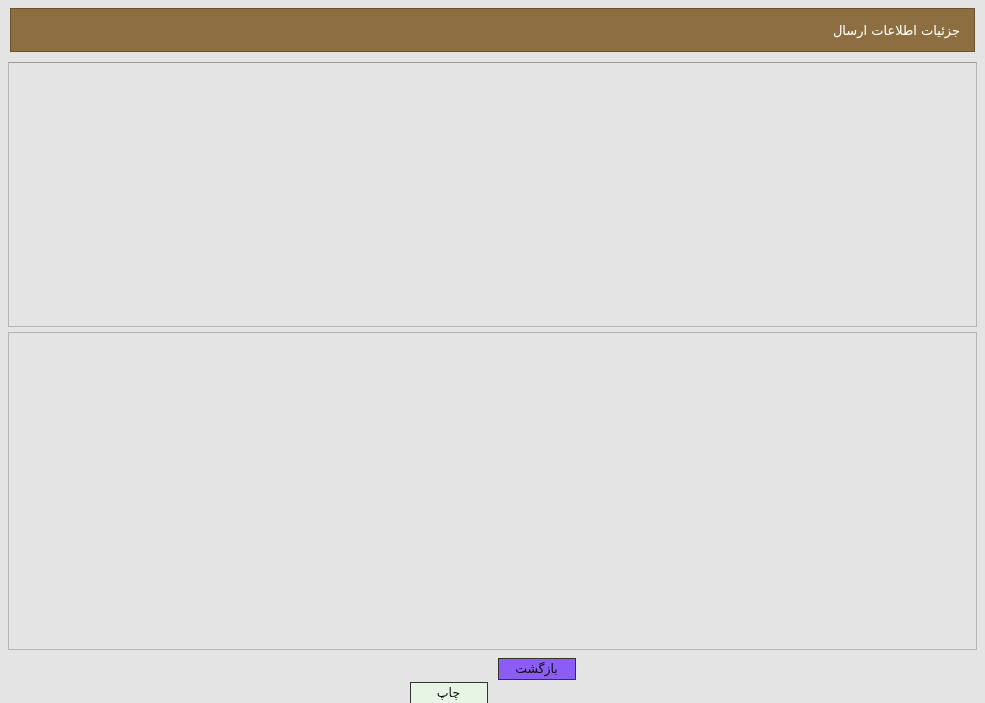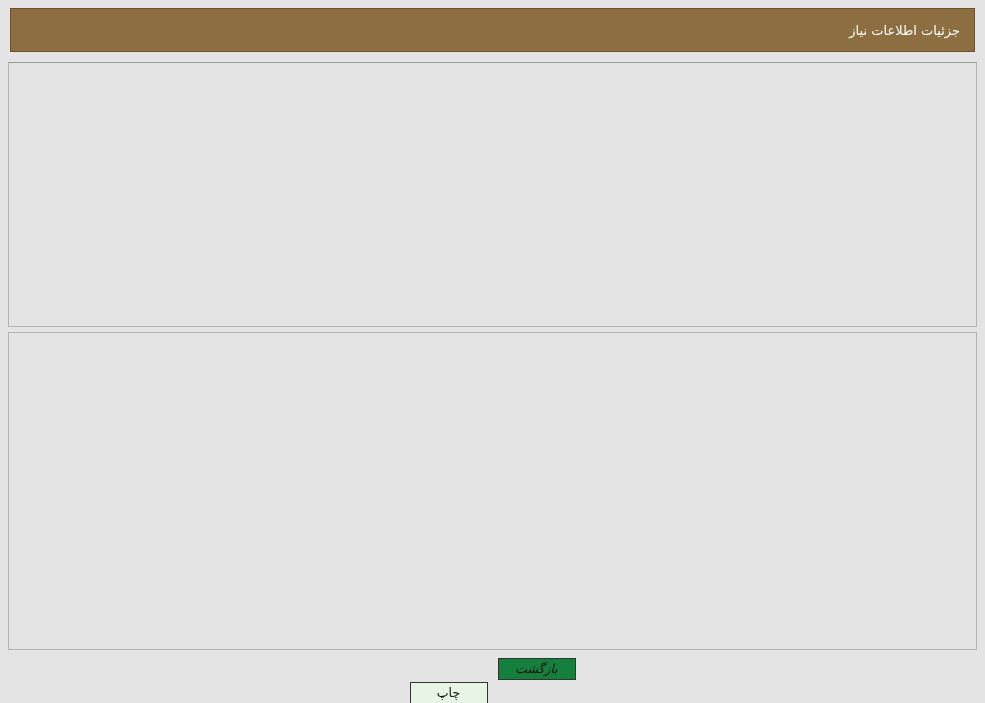--- a/index.html
+++ b/index.html
@@ -211,33 +211,33 @@
     min-width: 78px;
     border: 1px solid #333333;
     font-size: 12.5px;
     line-height: 20px;
     text-align: center;
     padding: 0 12px;
     cursor: pointer;
     color: #111;
   }
   .btn.print { background: #e7f6e4; margin-top: 24px; }
-  .btn.back  { background: #15803d; font-style: italic; }
+  .btn.back  { background: #8b5cf6; }
 </style>
 </head>
 <body>
 
 <div id="page">
 
   <div class="watermark">
     <div class="wm-text">AriaTender.net</div>
   </div>
 
   <div class="titlebar">
-    <span>جزئیات اطلاعات نیاز</span>
+    <span>جزئیات اطلاعات ارسال</span>
   </div>
 
   <div class="panel" id="panel-top"></div>
 
   <div class="row" style="right:22px; top:80px;">
     <span class="lbl">شماره نیاز:</span>
     <span class="fld" style="width:190px;">1103093514000094</span>
   </div>
   <div class="row" style="right:490px; top:80px;">
     <span class="lbl">تاریخ و ساعت اعلان عمومی:</span>

